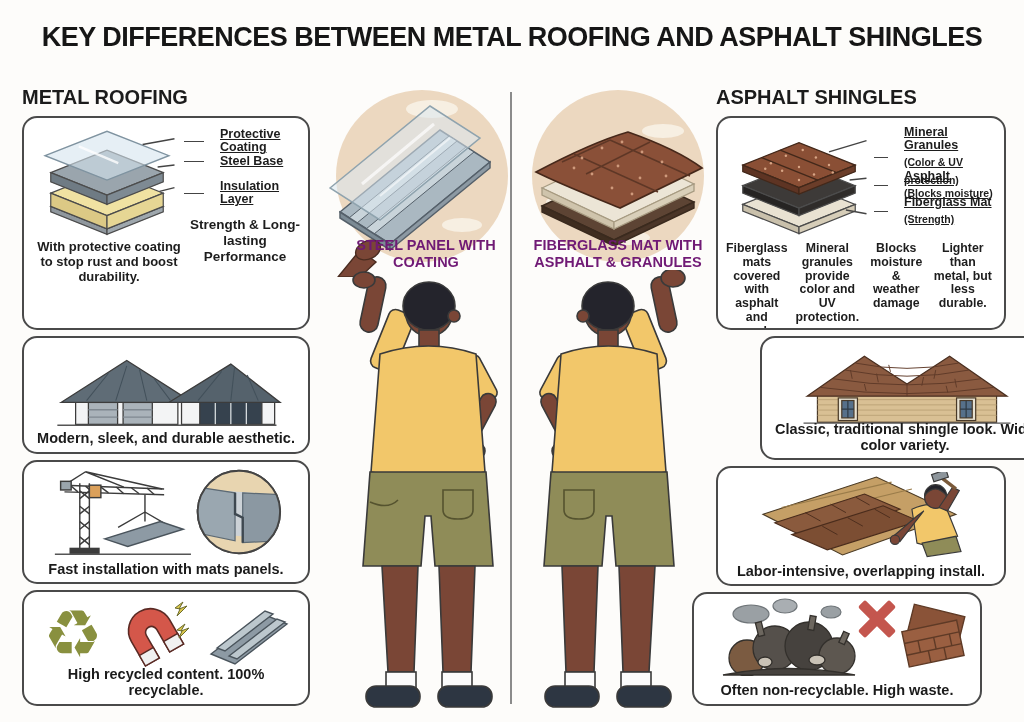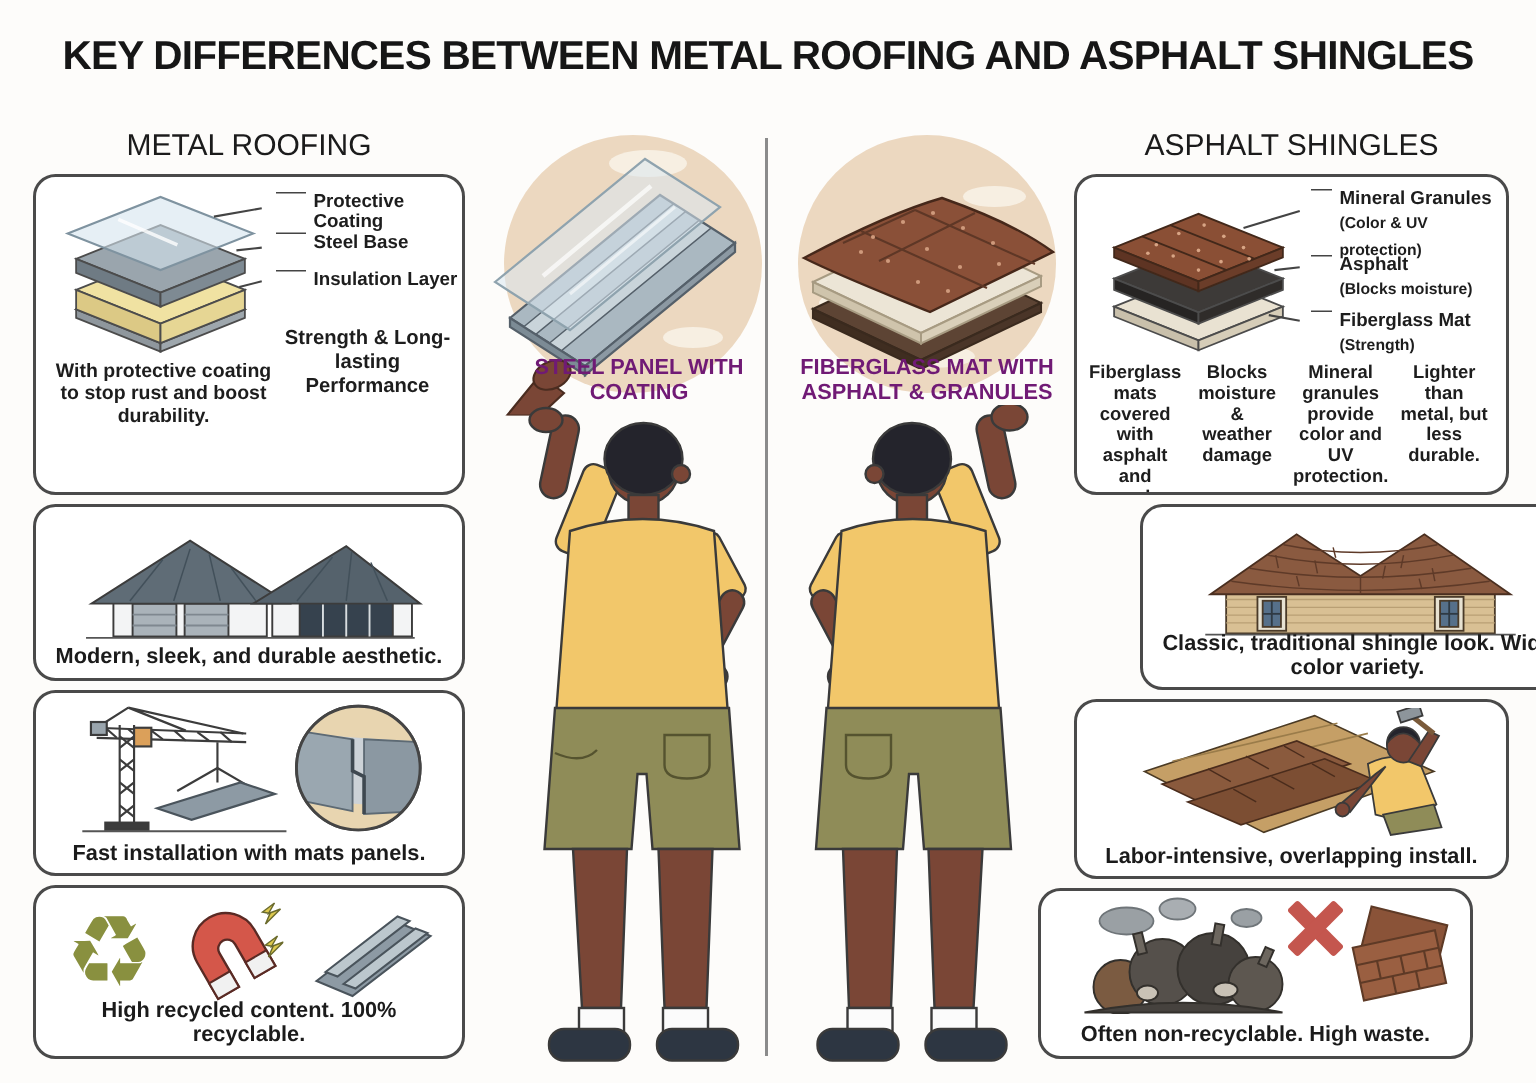--- a/index.html
+++ b/index.html
@@ -7,33 +7,33 @@
   body {
     font-family:"Liberation Sans","DejaVu Sans",sans-serif;
     background:#fdfcfa; color:#1d1d1d; position:relative; overflow:hidden;
     font-weight:700;
   }
   .abs { position:absolute; }
   .title {
     top:22px; left:0; width:1024px; text-align:center;
     font-size:27px; font-weight:800; letter-spacing:-0.5px; color:#161616;
   }
-  .col-heading { font-size:20px; font-weight:400; text-align:center; color:#1b1b1b; }
+  .col-heading { font-size:20px; font-weight:700; text-align:left; color:#1b1b1b; }
   .divider { left:510px; top:92px; width:2px; height:612px; background:#8b8b8b; }
 
   .card {
     background:#fff; border:2px solid #4a4a4a; border-radius:15px;
     position:absolute; overflow:hidden;
   }
   .caption {
     position:absolute; left:4%; width:92%; text-align:center;
     font-size:14.5px; font-weight:700; color:#1b1b1b; line-height:1.12;
   }
   .layer-row { position:absolute; left:0; top:0; width:100%; height:122px; }
-  .layer-label { position:absolute; display:flex; align-items:flex-start; gap:5px; }
+  .layer-label { position:absolute; display:flex; align-items:center; gap:16px;text-decoration:underline; }
   .leader { width:20px; height:0; border-top:1.6px solid #444; flex:0 0 auto; }
   .layer-label .txt { font-size:12.5px; font-weight:700; line-height:1.05; }
   .layer-label .sub { font-size:10.5px; font-weight:700; }
 
   .badges { display:grid; grid-template-columns:62px 62px; gap:5px; justify-content:center; }
   .badge {
     height:22px; border:1.6px solid #4b4b4b; border-radius:5px;
     display:flex; align-items:center; justify-content:center;
     font-size:10px; font-weight:800; color:#222;
   }
@@ -363,29 +363,29 @@
       </g>
     </svg>
     <div class="layer-label" style="left:156px;top:8px;">
       <div class="leader" style="width:14px"></div>
       <span><span class="txt" style="display:block">Mineral Granules</span><span class="sub">(Color &amp; UV protection)</span></span>
     </div>
     <div class="layer-label" style="left:156px;top:52px;">
       <div class="leader" style="width:14px"></div>
       <span><span class="txt" style="display:block">Asphalt</span><span class="sub">(Blocks moisture)</span></span>
     </div>
-    <div class="layer-label" style="left:156px;top:89px;">
+    <div class="layer-label" style="left:156px;top:78px;">
       <div class="leader" style="width:14px"></div>
       <span><span class="txt" style="display:block">Fiberglass Mat</span><span class="sub">(Strength)</span></span>
     </div>
   </div>
   <div class="facts">
     <div class="fact">Fiberglass mats covered with asphalt and granules.</div>
+    <div class="fact">Mineral granules provide color and UV protection.</div>
     <div class="fact">Blocks moisture &amp; weather damage</div>
-    <div class="fact">Mineral granules provide color and UV protection.</div>
     <div class="fact">Lighter than metal, but less durable.</div>
   </div>
 </div>
 
 <div class="card" style="left:760px;top:336px;width:290px;height:124px;">
   <svg class="abs" style="left:18px;top:6px;" width="254" height="80" viewBox="0 0 250 92">
     <g stroke="#4a3a28" stroke-width="1.4">
       <rect x="22" y="58" width="206" height="32" fill="#d9c094"></rect>
       <g stroke="#b99f74" stroke-width="1">
         <line x1="22" y1="64" x2="228" y2="64"></line>

